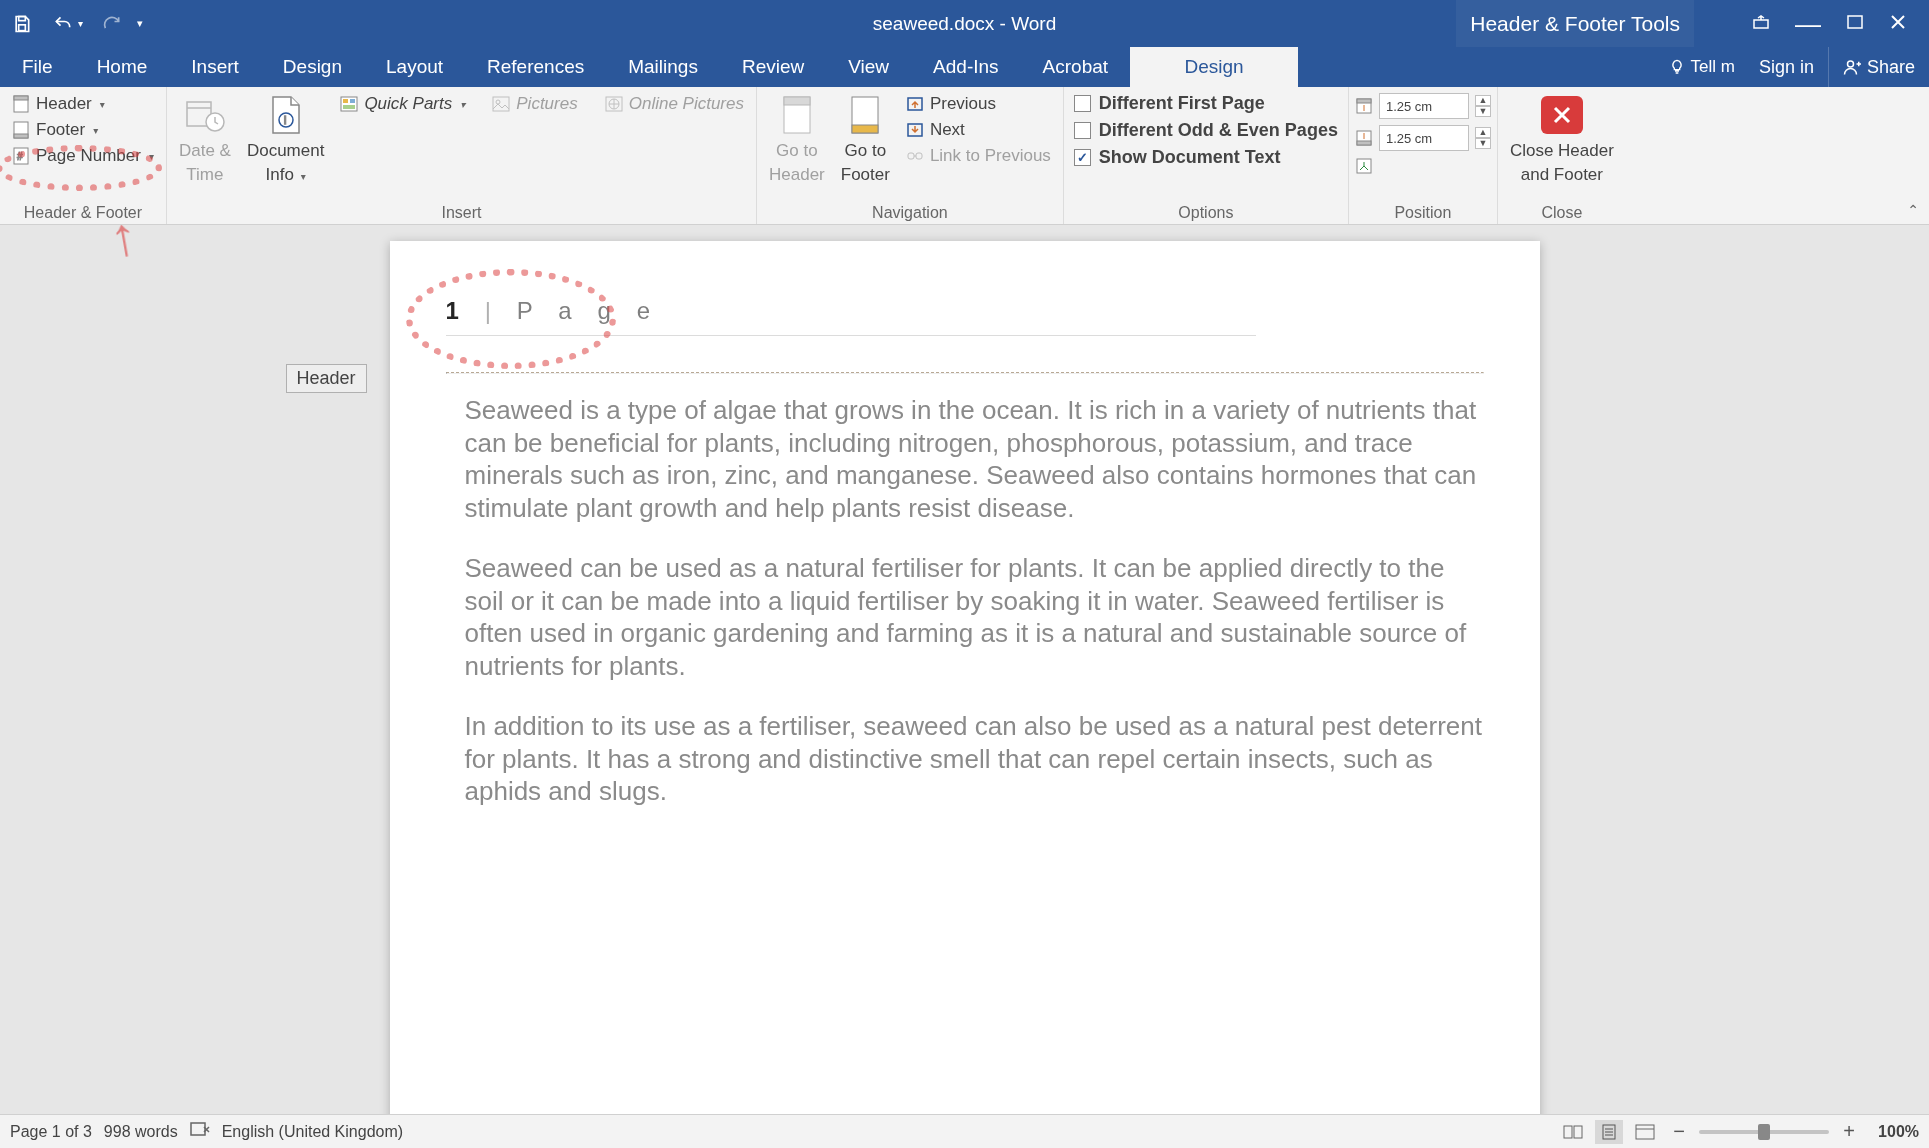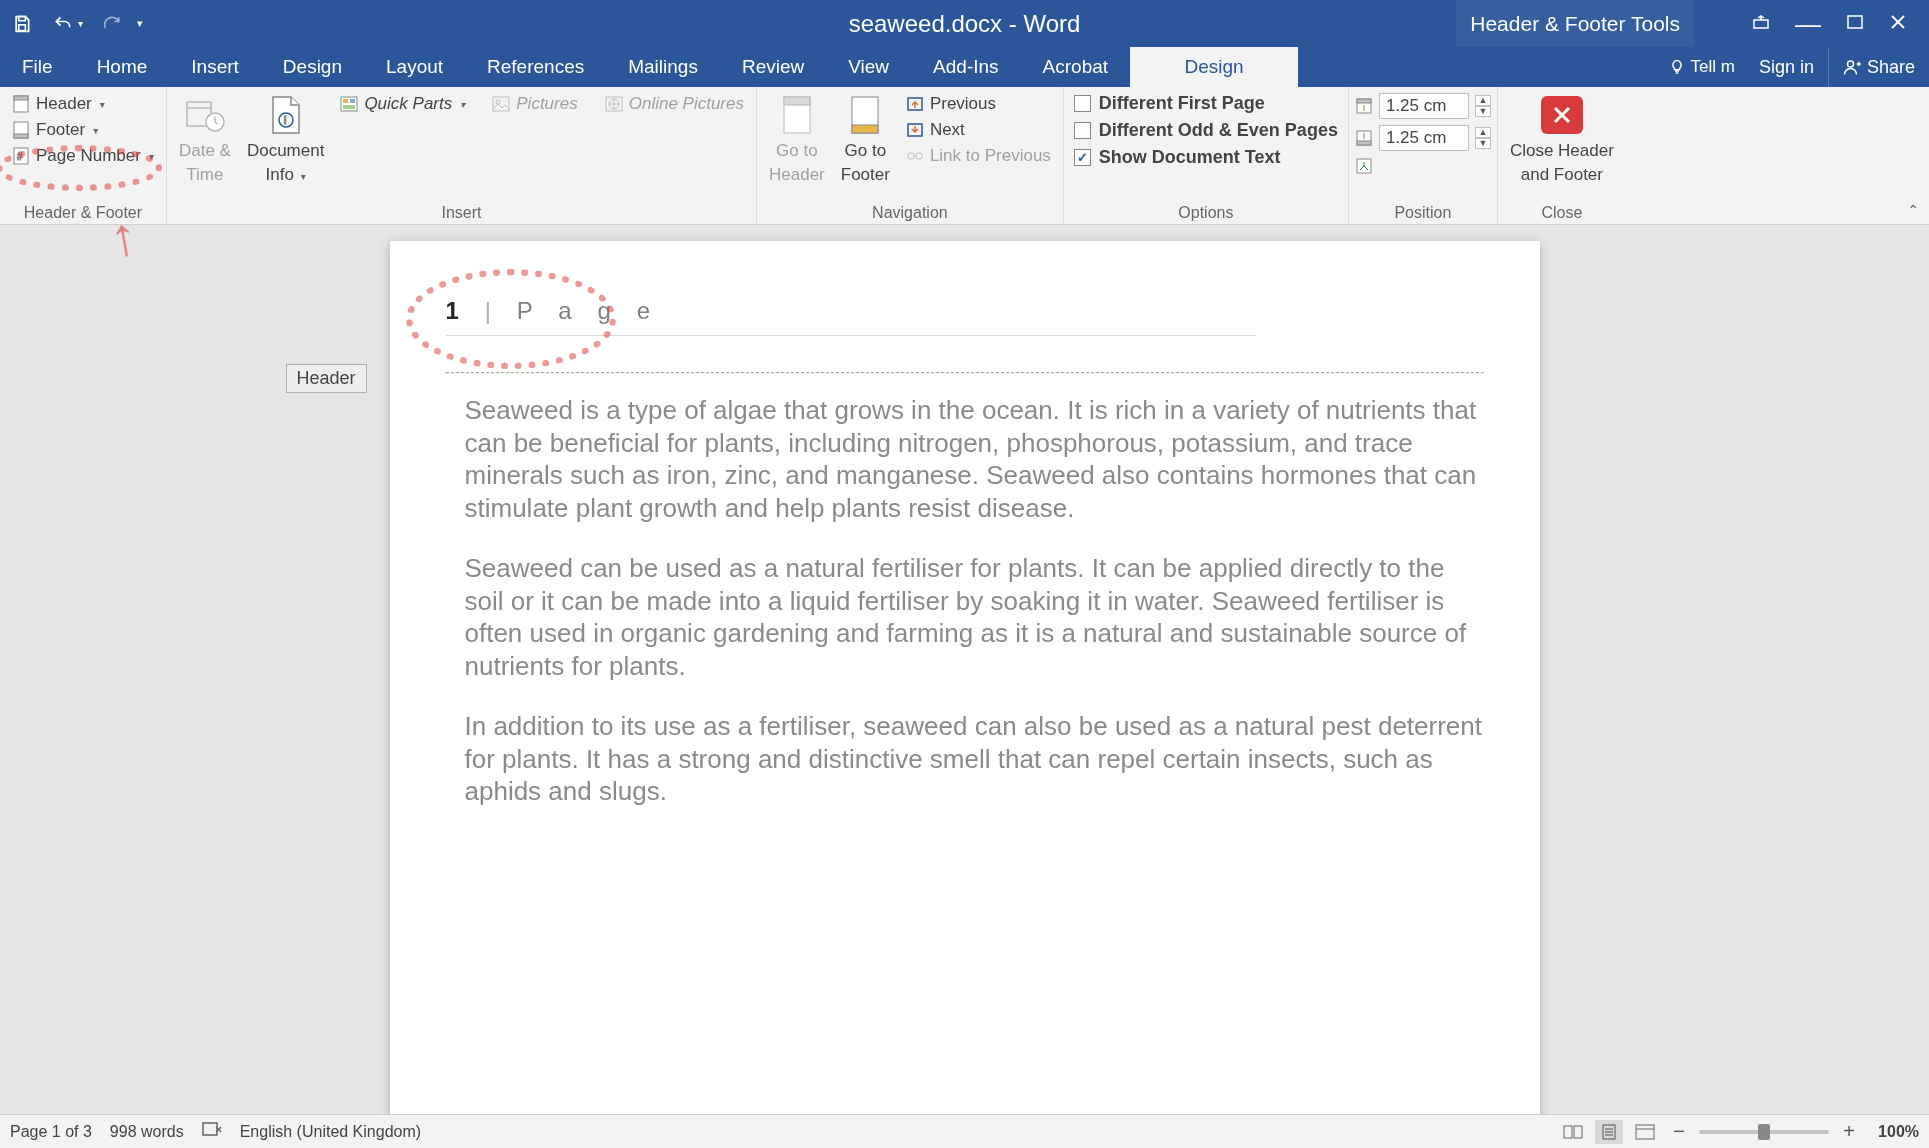--- a/index.html
+++ b/index.html
@@ -17,21 +17,21 @@
   .titlebar {
     background: #2b579a;
     height: 47px;
     display: flex;
     align-items: stretch;
     color: #fff;
     position: relative;
   }
   .qat { display: flex; align-items: center; padding-left: 12px; gap: 18px; }
   .qat-btn { display: inline-flex; align-items: center; justify-content: center; cursor: pointer; color:#fff; }
-  .title-center { position:absolute; left:50%; top:50%; transform:translate(-50%,-50%); font-size:24px; color:#fff; white-space:nowrap; }
+  .title-center { position:absolute; left:50%; top:50%; transform:translate(-50%,-50%); font-size:19px; color:#fff; white-space:nowrap; }
   .contextual {
     position:absolute; right:235px; top:0; height:100%;
     background:#355f9e; color:#fff; display:flex; align-items:center; padding:0 14px; font-size:21px;
   }
   .win-controls {
     position:absolute; right:0; top:0; height:100%;
     display:flex; align-items:center; gap:26px; padding:0 22px; color:#fff; font-size:16px;
   }
   .win-controls span { cursor:pointer; }
 
@@ -73,21 +73,21 @@
   .btn-lg { display:flex; flex-direction:column; align-items:center; justify-content:flex-start; padding:2px 6px; font-size:17px; color:#444; cursor:pointer; text-align:center; line-height:1.2; gap:4px;}
   .btn-lg.disabled { color:#a0a0a0; cursor:default; }
   .btn-lg .icon-wrap { height:44px; display:flex; align-items:center; justify-content:center; }
   .drop { font-size:10px; color:#666; margin-left:2px; }
   .chk-row { display:flex; align-items:center; gap:8px; font-size:18px; color:#444; padding:2px 4px; cursor:pointer;}
   .chk {
     width:17px; height:17px; border:1px solid #888; background:#fff; display:inline-flex; align-items:center; justify-content:center; font-size:13px; color:#2b579a;
   }
   .spin-row { display:flex; align-items:center; gap:6px; padding:2px 0;}
   .spin-input {
-    width:90px; height:26px; background:#fff; border:1px solid #c0c0c0; display:flex; align-items:center; padding:0 6px; font-size:17px; color:#444;
+    width:90px; height:26px; background:#fff; border:1px solid #c0c0c0; display:flex; align-items:center; padding:0 6px; font-size:13px; color:#444;
   }
   .spin-arrows { width:16px; display:flex; flex-direction:column; }
   .spin-arrows span { line-height:9px; font-size:9px; color:#555; text-align:center; cursor:pointer; border:1px solid #c0c0c0; background:#fff;}
   .icon-box { width:18px; height:18px; display:inline-flex; align-items:center; justify-content:center; }
   .close-x { width:42px; height:38px; background:#d83b3b; border-radius:6px; display:flex; align-items:center; justify-content:center; }
   .close-x svg { stroke:#fff; }
   .collapse-ribbon { position:absolute; right:10px; bottom:6px; font-size:14px; color:#666; cursor:pointer;}
 
   
   .docarea {
@@ -113,21 +113,21 @@
     background:#eee; border:1px solid #b0b0b0; padding:3px 10px; font-size:18px; color:#444;
   }
   .body-text { color:#8a8a8a; font-size:26px; line-height:1.25; }
   .body-text p { margin-bottom:28px; }
   
   
   .statusbar {
     height:34px; background:#f3f3f3; border-top:1px solid #d0d0d0;
     display:flex; align-items:center; padding:0 10px; font-size:16px; color:#444;
   }
-  .statusbar .left-items { display:flex; align-items:center; gap:18px; }
+  .statusbar .left-items { display:flex; align-items:center; gap:12px; }
   .statusbar .right-items { margin-left:auto; display:flex; align-items:center; gap:8px; }
   .view-btn { width:28px; height:24px; display:flex; align-items:center; justify-content:center; cursor:pointer; color:#666; }
   .view-btn.active { background:#d8d8d8; }
   .zoom-slider {
     width:130px; height:4px; background:#c4c4c4; position:relative; border-radius:2px;
   }
   .zoom-slider .thumb {
     position:absolute; left:50%; top:50%; transform:translate(-50%,-50%);
     width:12px; height:16px; background:#888; border-radius:2px;
   }

